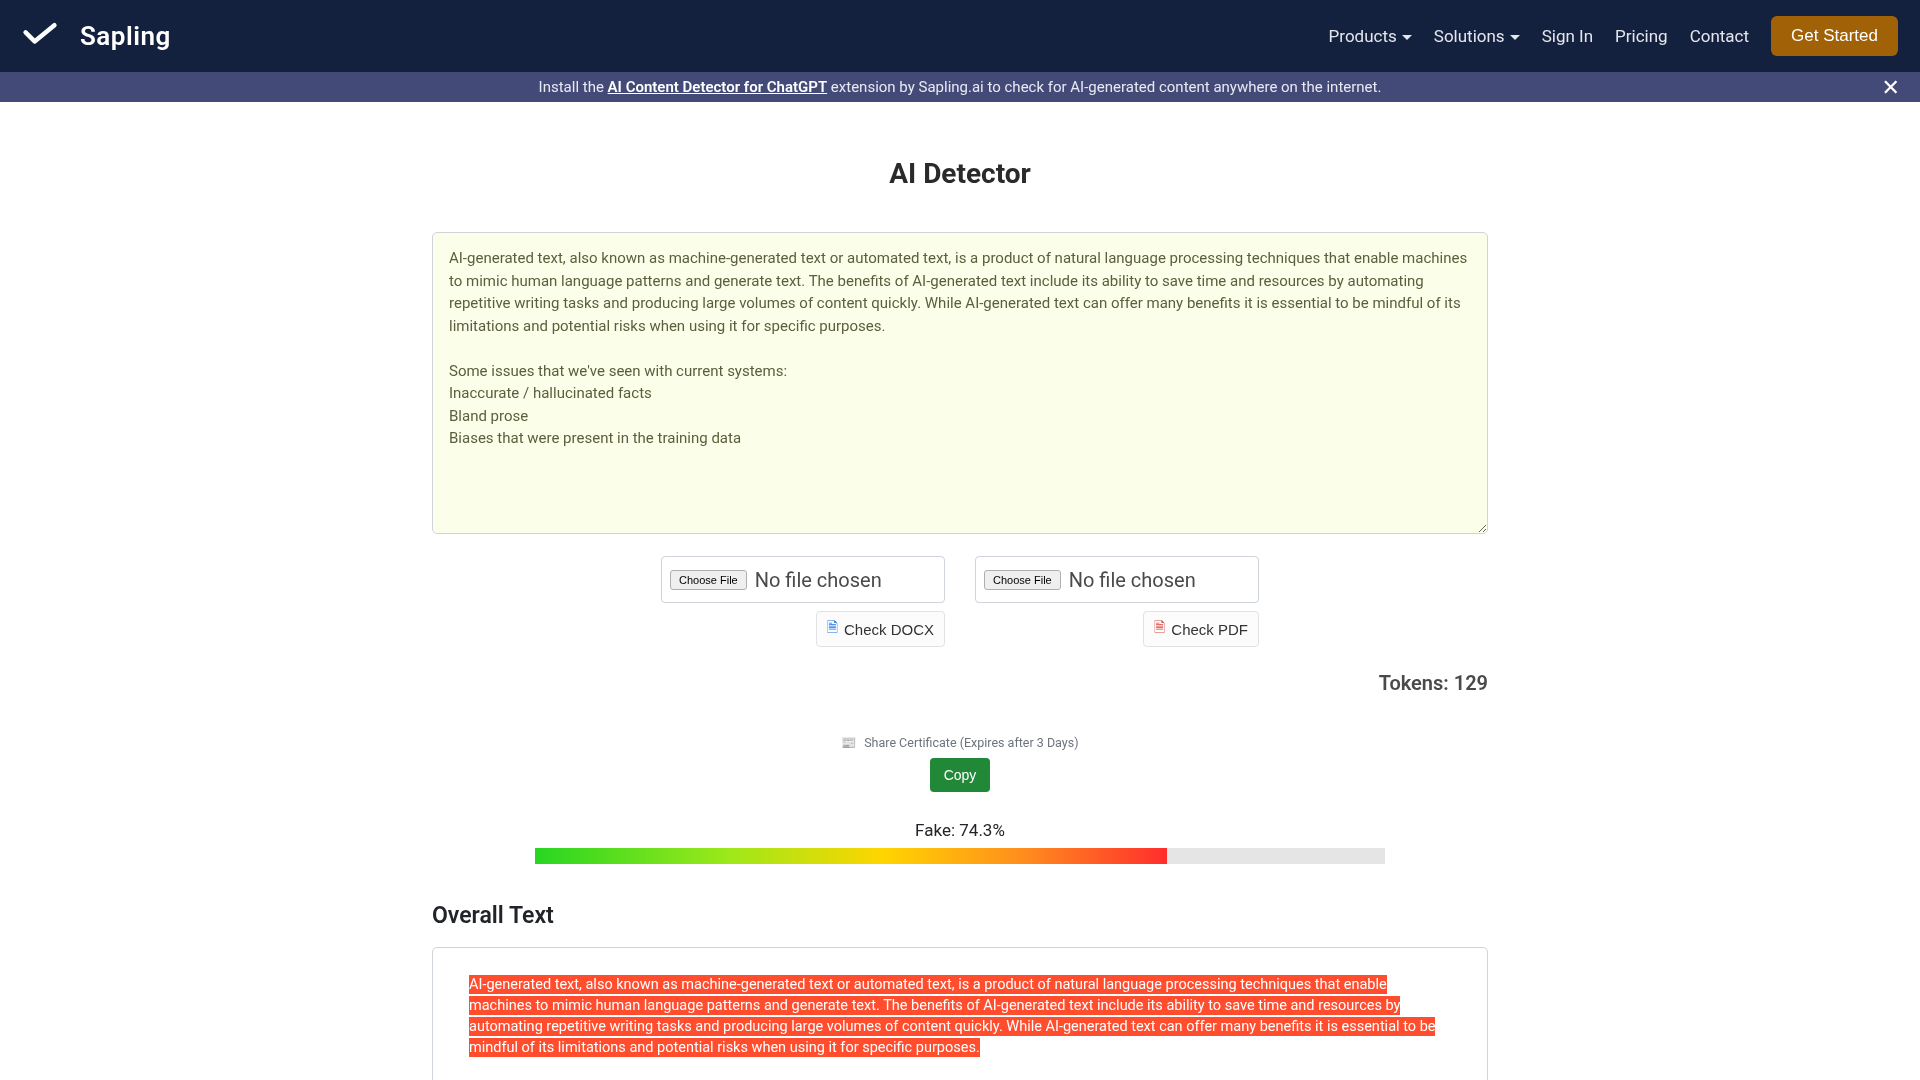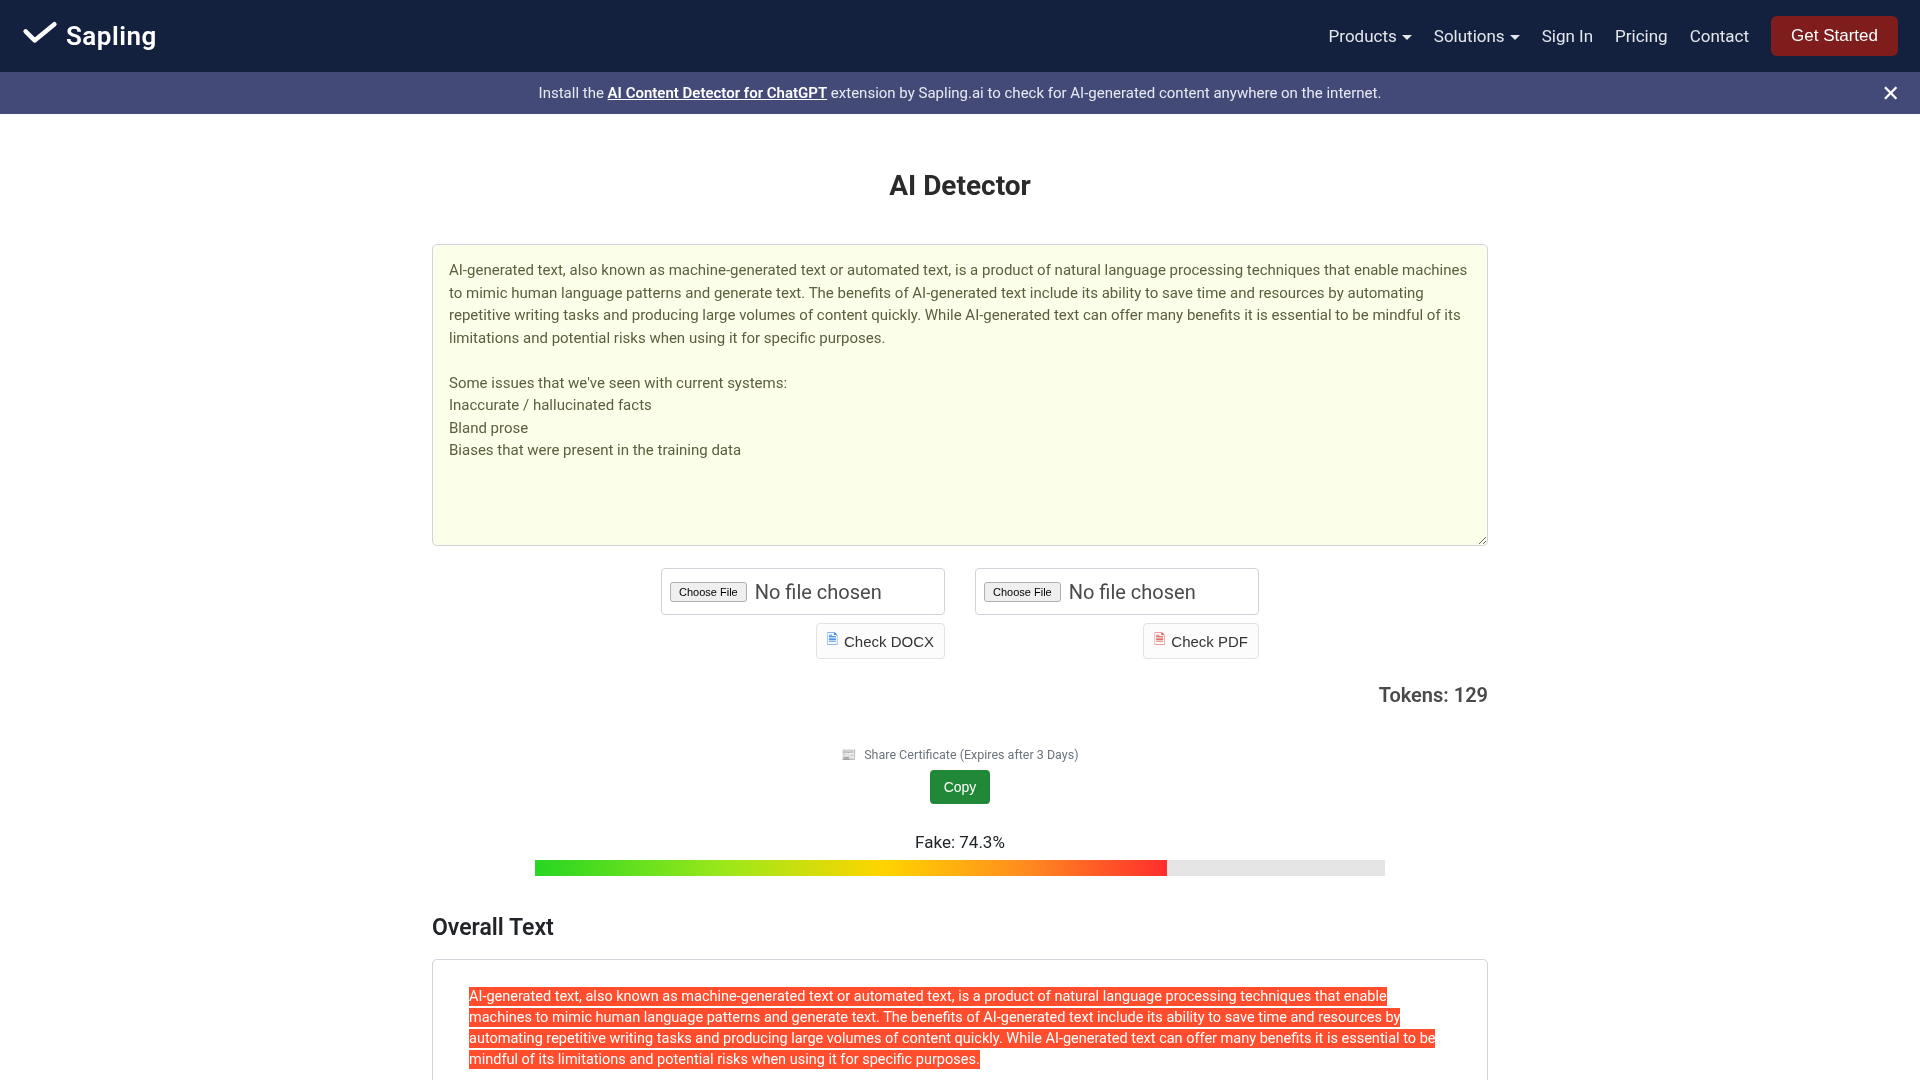--- a/index.html
+++ b/index.html
@@ -16,21 +16,22 @@
   .navbar {
     height: 72px;
     background: #14213e;
     display: flex;
     align-items: center;
     justify-content: space-between;
     padding: 0 22px 0 22px;
   }
   .logo {
     display: flex;
-    gap: 8px;
+    align-items: center;
+    gap: 22px;
     color: #fff;
   }
   .logo svg { width: 36px; height: 28px; }
   .logo-text {
     font-size: 26px;
     font-weight: 600;
     letter-spacing: 0.5px;
     color: #fff;
   }
   .nav-right {
@@ -48,33 +49,33 @@
     gap: 5px;
   }
   .caret-down {
     width: 0; height: 0;
     border-left: 5px solid transparent;
     border-right: 5px solid transparent;
     border-top: 5px solid #e4e6ec;
     margin-top: 2px;
   }
   .get-started-btn {
-    background: #7f1d1d;
+    background: #a16207;
     color: #fff;
     border: none;
     border-radius: 6px;
     padding: 10px 20px;
     font-size: 17px;
     cursor: pointer;
   }
 
   
   .banner {
     background: #444a78;
-    height: 42px;
+    height: 30px;
     display: flex;
     align-items: center;
     justify-content: center;
     position: relative;
     color: #e8eaf2;
     font-size: 15px;
   }
   .banner a {
     color: #fff;
     text-decoration: underline;

